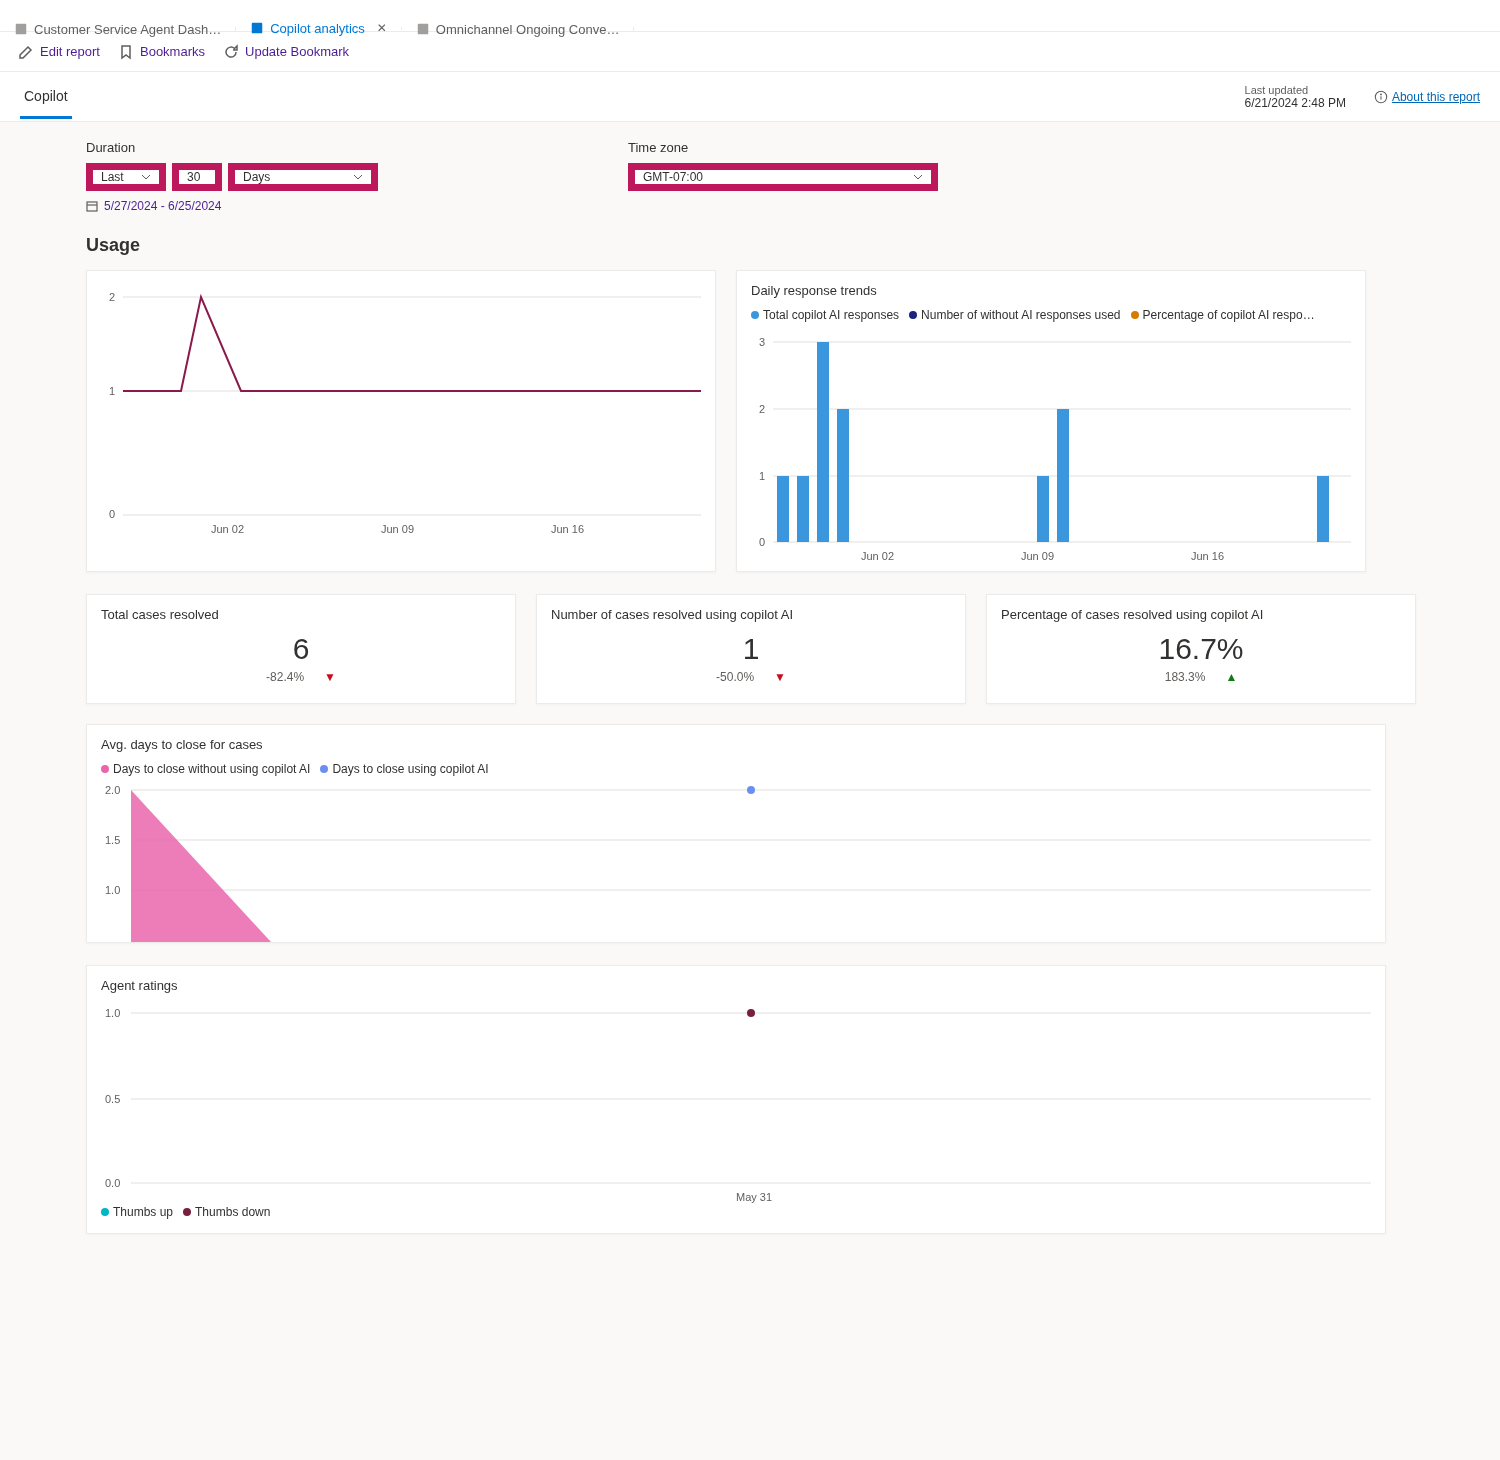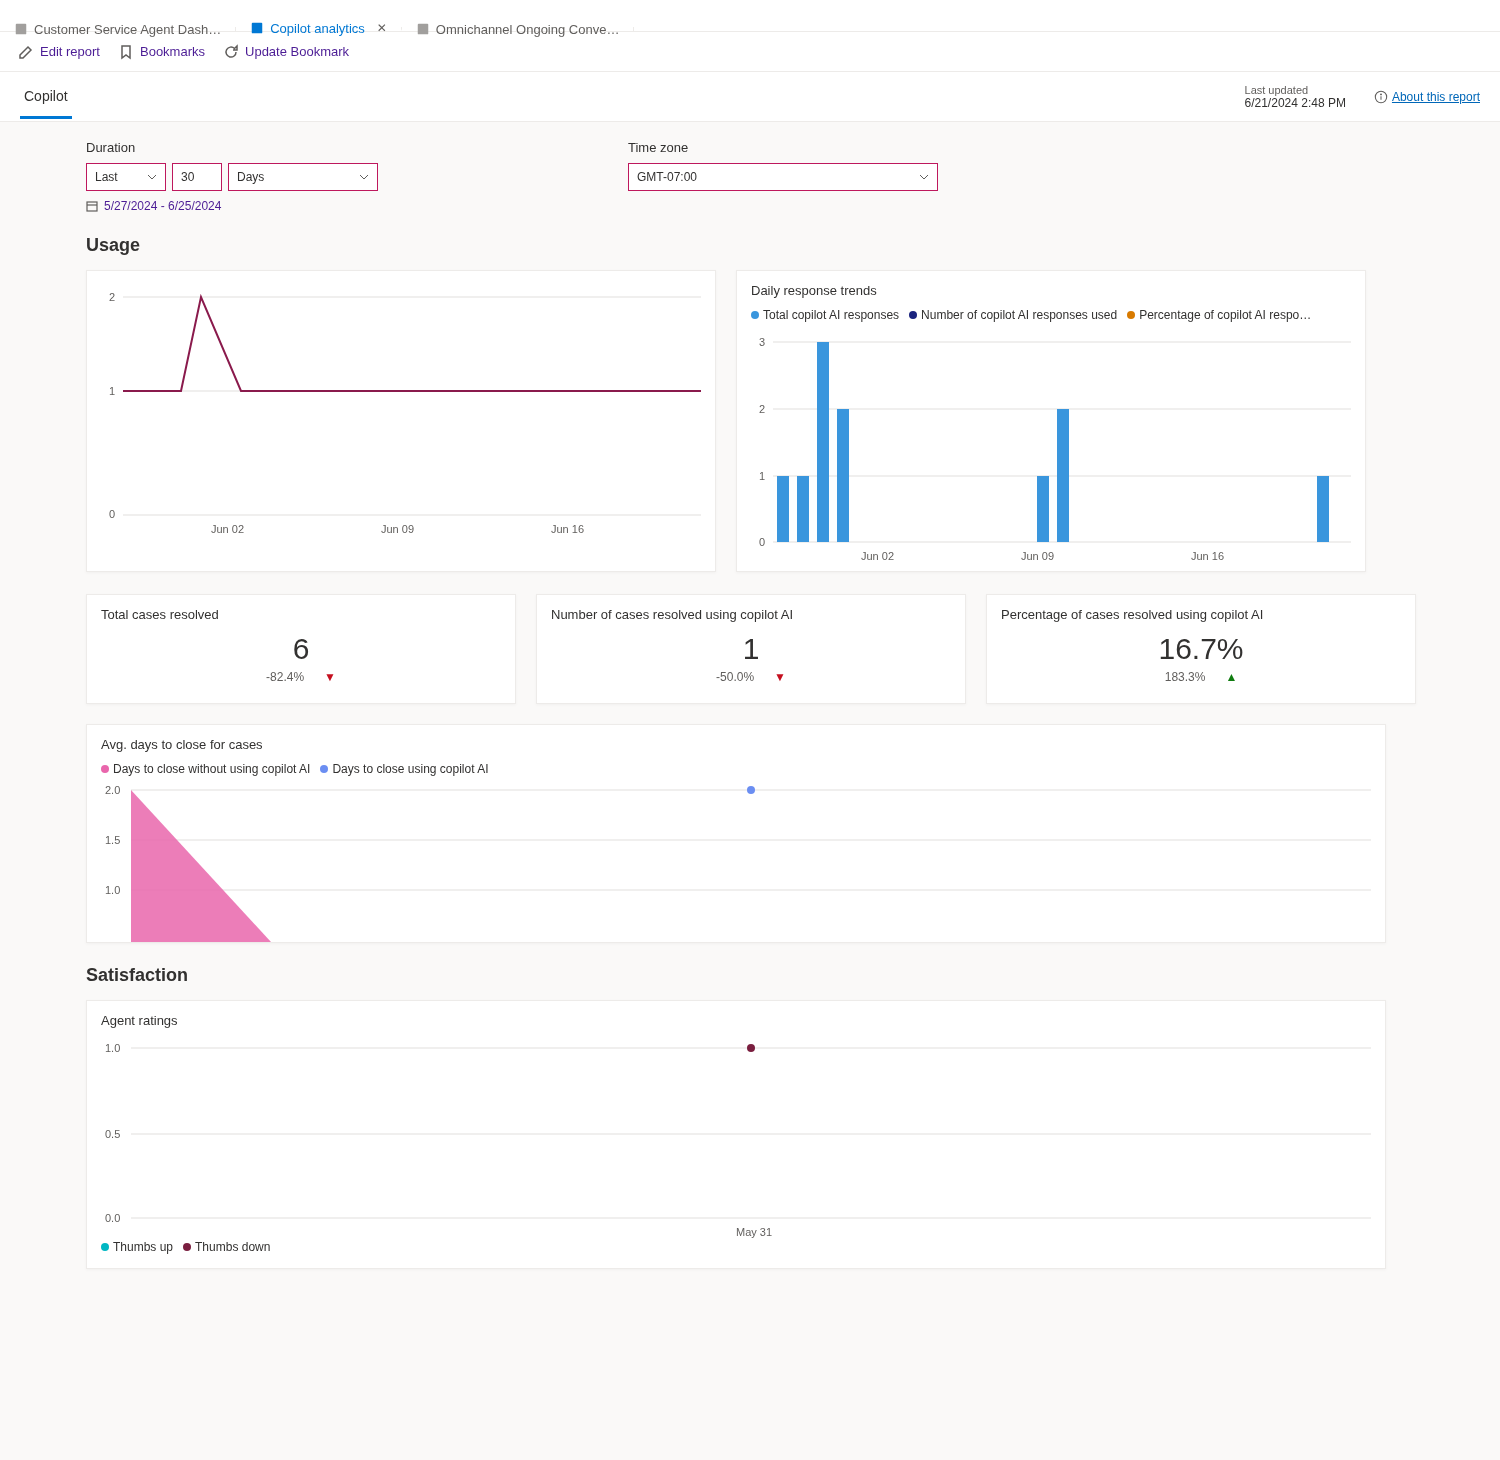--- a/index.html
+++ b/index.html
@@ -48,21 +48,21 @@
   .header-right { display:flex; align-items:center; gap: 28px; font-size: 12px;}
   .last-updated { text-align:left; }
   .last-updated .lbl { color:#605e5c; font-size:11px;}
   .about-link { color:#0067b8; text-decoration: underline; display:flex; align-items:center; gap:4px;}
   .info-icon { width:14px; height:14px; stroke:#605e5c; fill:none; stroke-width:1.2;}
   .content { padding: 18px 0 30px 86px; }
   .filters-row { display:flex; gap: 250px; }
   .filter-block .lbl { font-size:13px; color:#323130; margin-bottom: 8px; display:block;}
   .dropdowns { display:flex; gap:6px; }
   .dropdown {
-    background:#fff; border:1px solid #be185d; height:28px;
+    background:#fff; border:7px solid #be185d; height:28px;
     display:flex; align-items:center; justify-content:space-between;
     padding: 0 8px; font-size: 12px; cursor:pointer;
   }
   .date-range { display:flex; align-items:center; gap:6px; font-size:12px; color:#4c1d95; margin-top:8px;}
   .cal-icon { width:12px; height:12px; stroke:#605e5c; fill:none; stroke-width:1.2;}
   .section { margin-top: 22px; }
   .section-title { font-size: 18px; font-weight: 600; margin-bottom: 14px; }
   .cards-row { display:flex; gap: 20px; }
   .card {
     background:#fff; border:1px solid #edebe9; padding: 12px 14px 8px;
@@ -214,21 +214,21 @@
       </div>
       <div class="card" style="width:630px">
         <div class="card-title">Daily response trends</div>
         <div class="legend">
           <span class="item">
               <span class="bullet" style="background:#3a96dd"></span>
               <span>Total copilot AI responses</span>
             </span>
           <span class="item">
               <span class="bullet" style="background:#1a237e"></span>
-              <span>Number of copilot AI responses used</span>
+              <span>Number of without AI responses used</span>
             </span>
           <span class="item">
               <span class="bullet" style="background:#d87a00"></span>
               <span>Percentage of copilot AI respo…</span>
             </span>
         </div>
         <svg class="chart-svg" width="600" height="235">
           <text x="8" y="18" class="axis-text">3</text>
           <text x="8" y="85" class="axis-text">2</text>
           <text x="8" y="152" class="axis-text">1</text>
@@ -299,21 +299,20 @@
         <line class="grid-line" x1="30" y1="8" x2="1270" y2="8"></line>
         <line class="grid-line" x1="30" y1="58" x2="1270" y2="58"></line>
         <line class="grid-line" x1="30" y1="108" x2="1270" y2="108"></line>
         <path d="M30 8 L170 160 L30 160 Z" fill="#e966ac" opacity="0.85"></path>
         <circle cx="650" cy="8" r="4" fill="#6b8ef2"></circle>
       </svg>
     </div>
   </div>
 
   <div class="section">
-    <div class="section-title">Satisfaction</div>
     <div class="card wide-card">
       <div class="card-title">Agent ratings</div>
       <svg class="chart-svg" width="1270" height="200">
         <text x="4" y="14" class="axis-text">1.0</text>
         <text x="4" y="100" class="axis-text">0.5</text>
         <text x="4" y="184" class="axis-text">0.0</text>
         <line class="grid-line" x1="30" y1="10" x2="1270" y2="10"></line>
         <line class="grid-line" x1="30" y1="96" x2="1270" y2="96"></line>
         <line class="grid-line" x1="30" y1="180" x2="1270" y2="180"></line>
         <circle cx="650" cy="10" r="4" fill="#7a1e3f"></circle>

